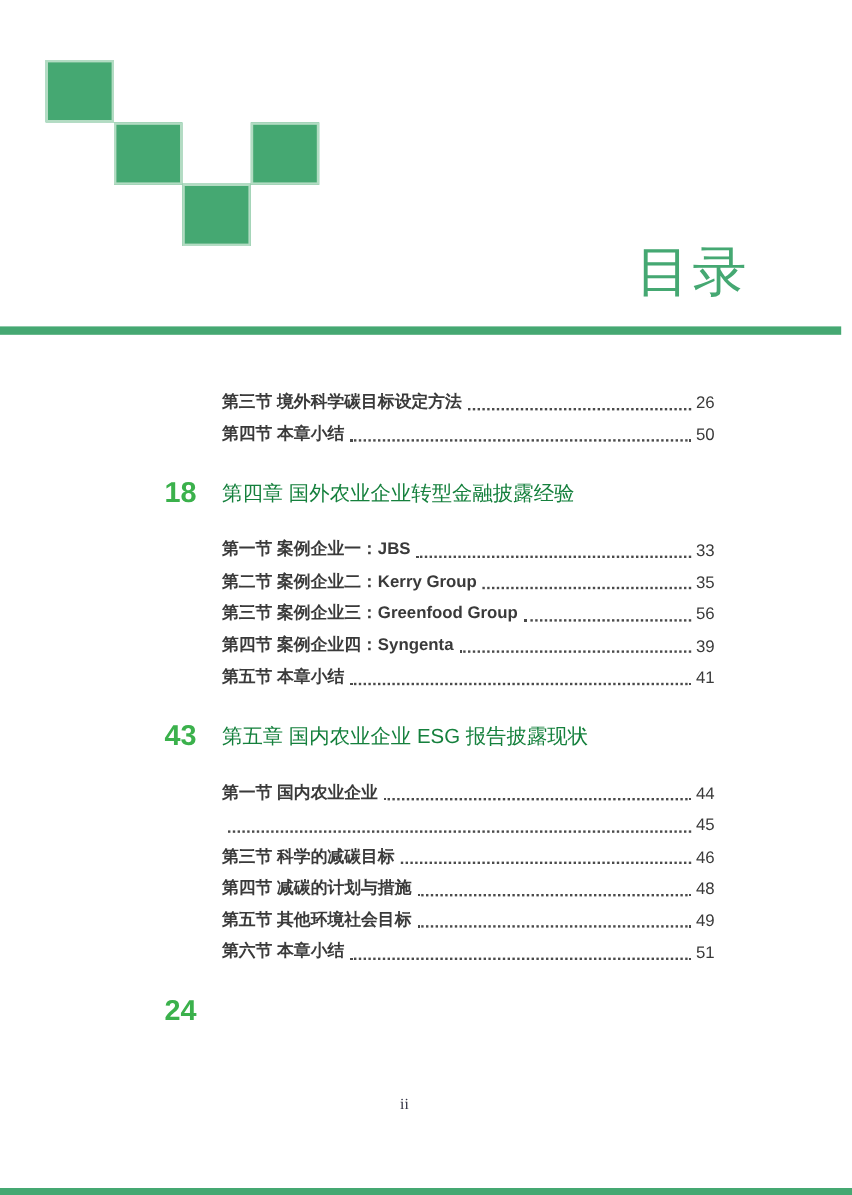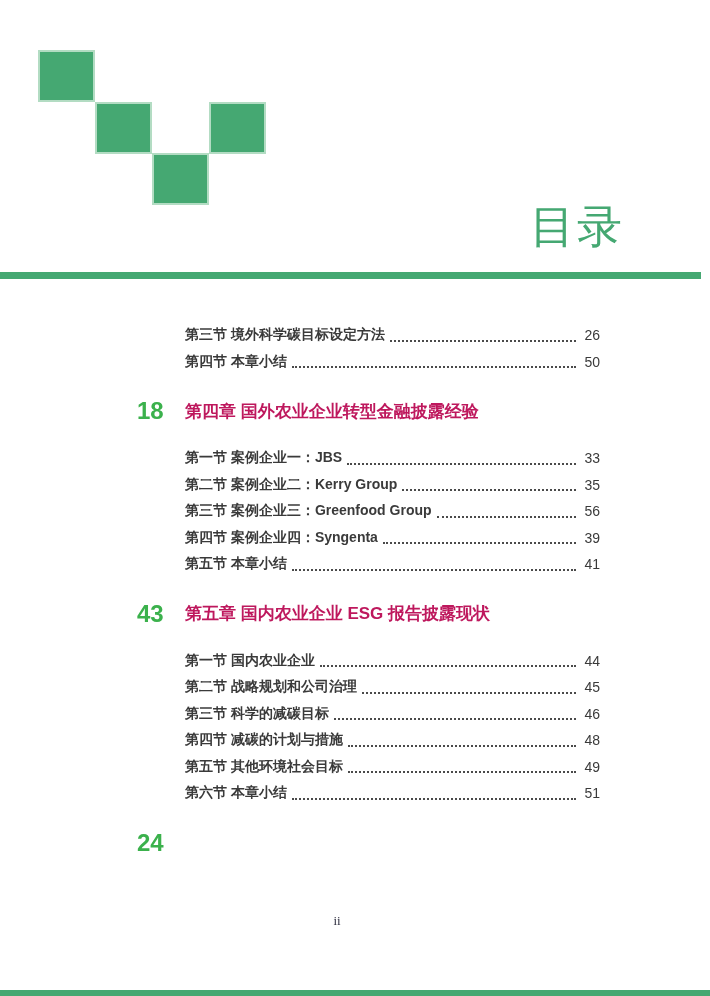--- a/index.html
+++ b/index.html
@@ -51,34 +51,34 @@
     cursor:pointer;
   }
   .lbl { white-space:nowrap; font-weight:600; color:#3a3a3a; }
   .leader {
     flex:1;
     align-self:flex-end;
     margin:0 4px 7px 5px;
     border-bottom:2px dotted #4a4a4a;
     height:0;
   }
-  .pg { min-width:20px; text-align:right; font-weight:400; color:#3a3a3a; }
+  .pg { min-width:20px; text-align:left; font-weight:400; color:#3a3a3a; }
 
   .chap {
     display:flex; align-items:center;
     height:34px; margin-top:19px;
     cursor:pointer;
   }
   .chap .num {
     min-width:31px; margin-right:17px;
     font-size:24px; font-weight:700;
     color:var(--number-green,#3bb14c);
   }
   .chap .ctitle {
-    font-size:17px; font-weight:700; color:#be185d;
+    font-size:17px; font-weight:400; color:#15803d;
     white-space:nowrap;
   }
   .sections { margin-top:17px; }
 
   
   .footer {
     position:absolute; left:0; top:911px; width:674px;
     text-align:center;
   }
   .footer span {
@@ -148,21 +148,20 @@
     <span class="num">43</span>
     <span class="ctitle">第五章 国内农业企业 ESG 报告披露现状</span>
   </div>
       <div class="sections">
         <div class="row">
     <span class="lbl">第一节 国内农业企业</span>
     <span class="leader"></span>
     <span class="pg">44</span>
   </div>
         <div class="row">
-    <span class="lbl">第二节 战略规划和公司治理</span>
     <span class="leader"></span>
     <span class="pg">45</span>
   </div>
         <div class="row">
     <span class="lbl">第三节 科学的减碳目标</span>
     <span class="leader"></span>
     <span class="pg">46</span>
   </div>
         <div class="row">
     <span class="lbl">第四节 减碳的计划与措施</span>

